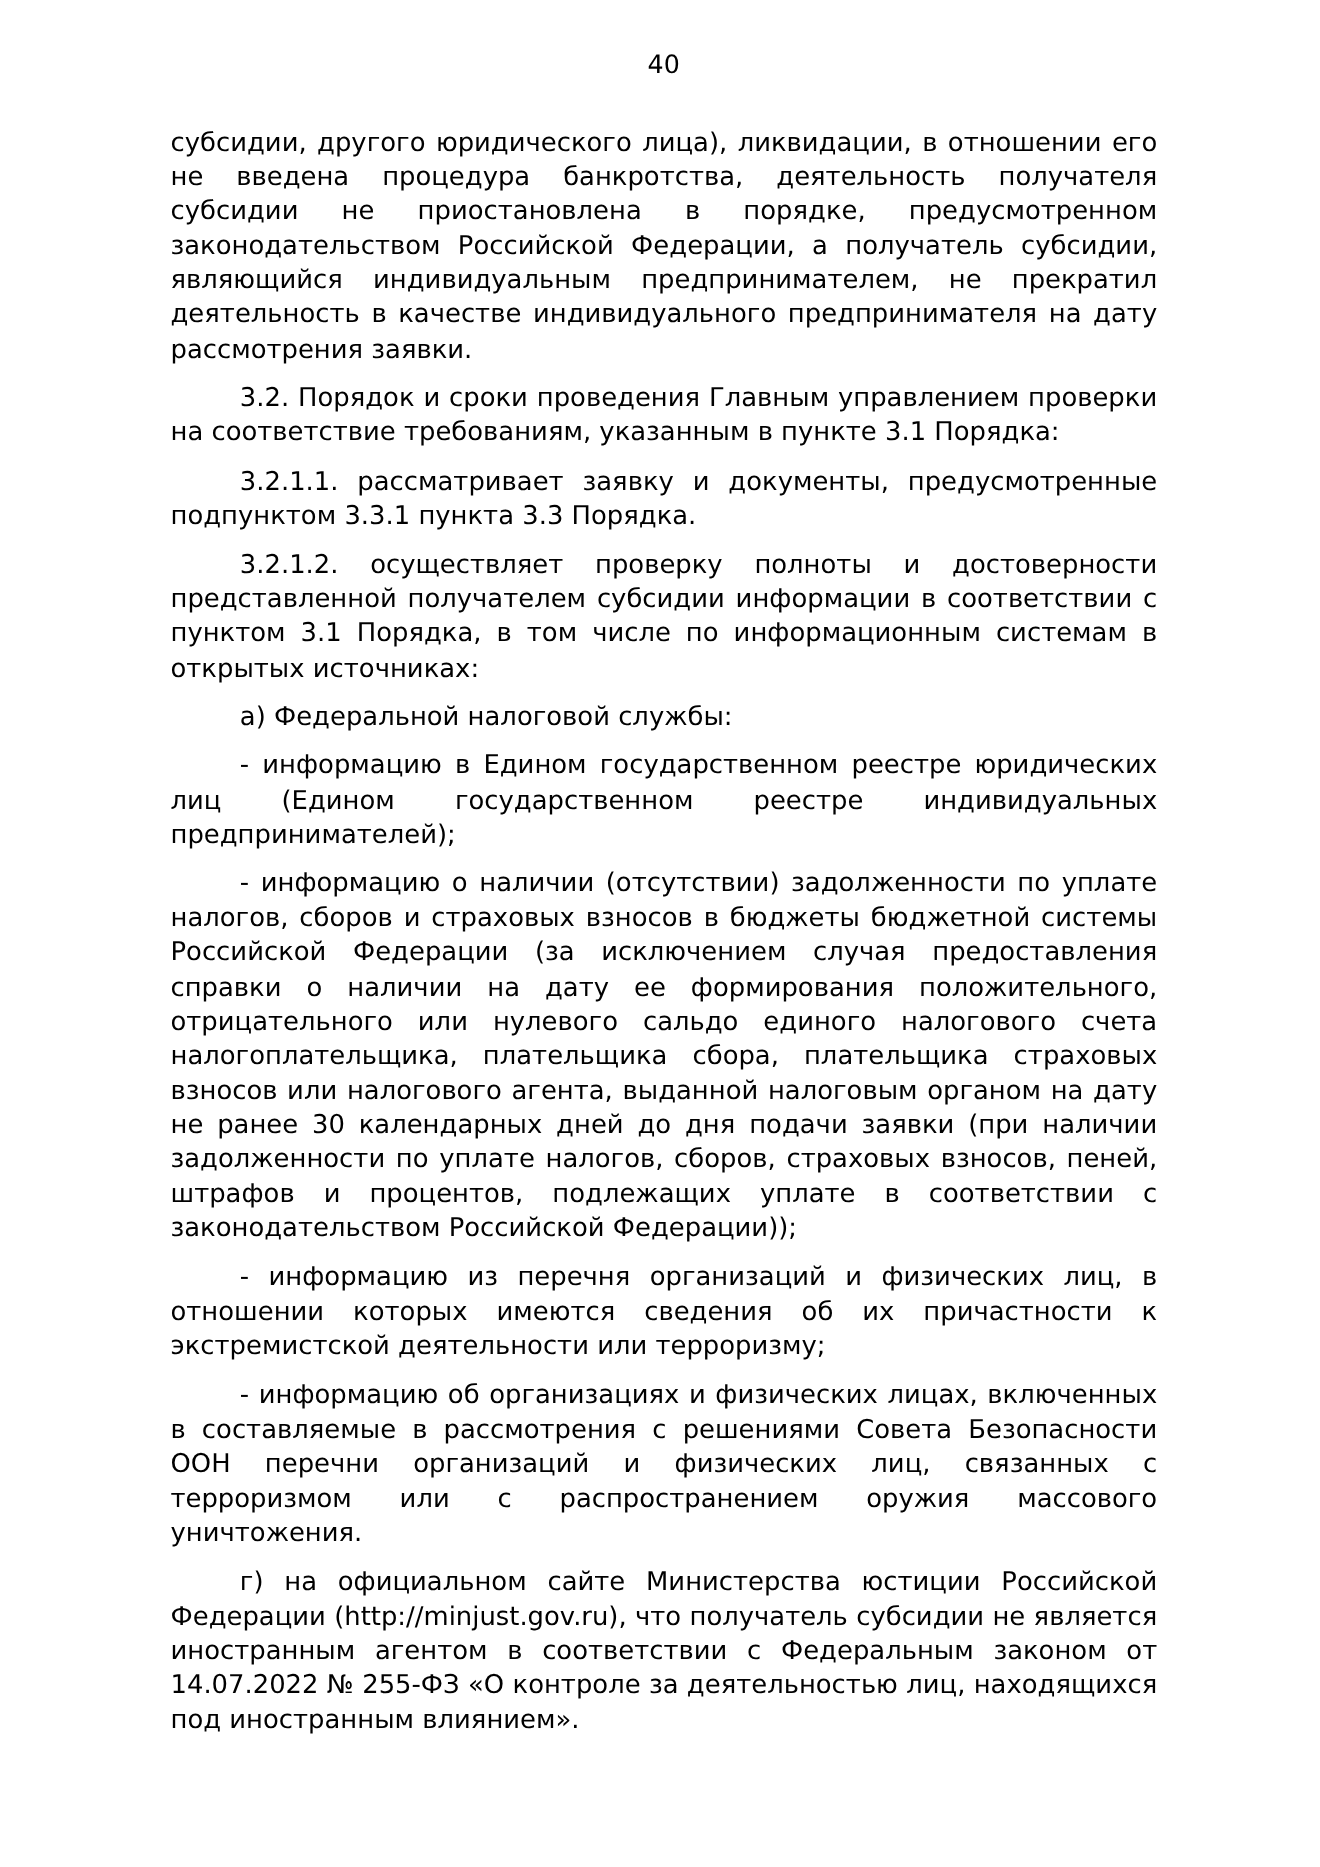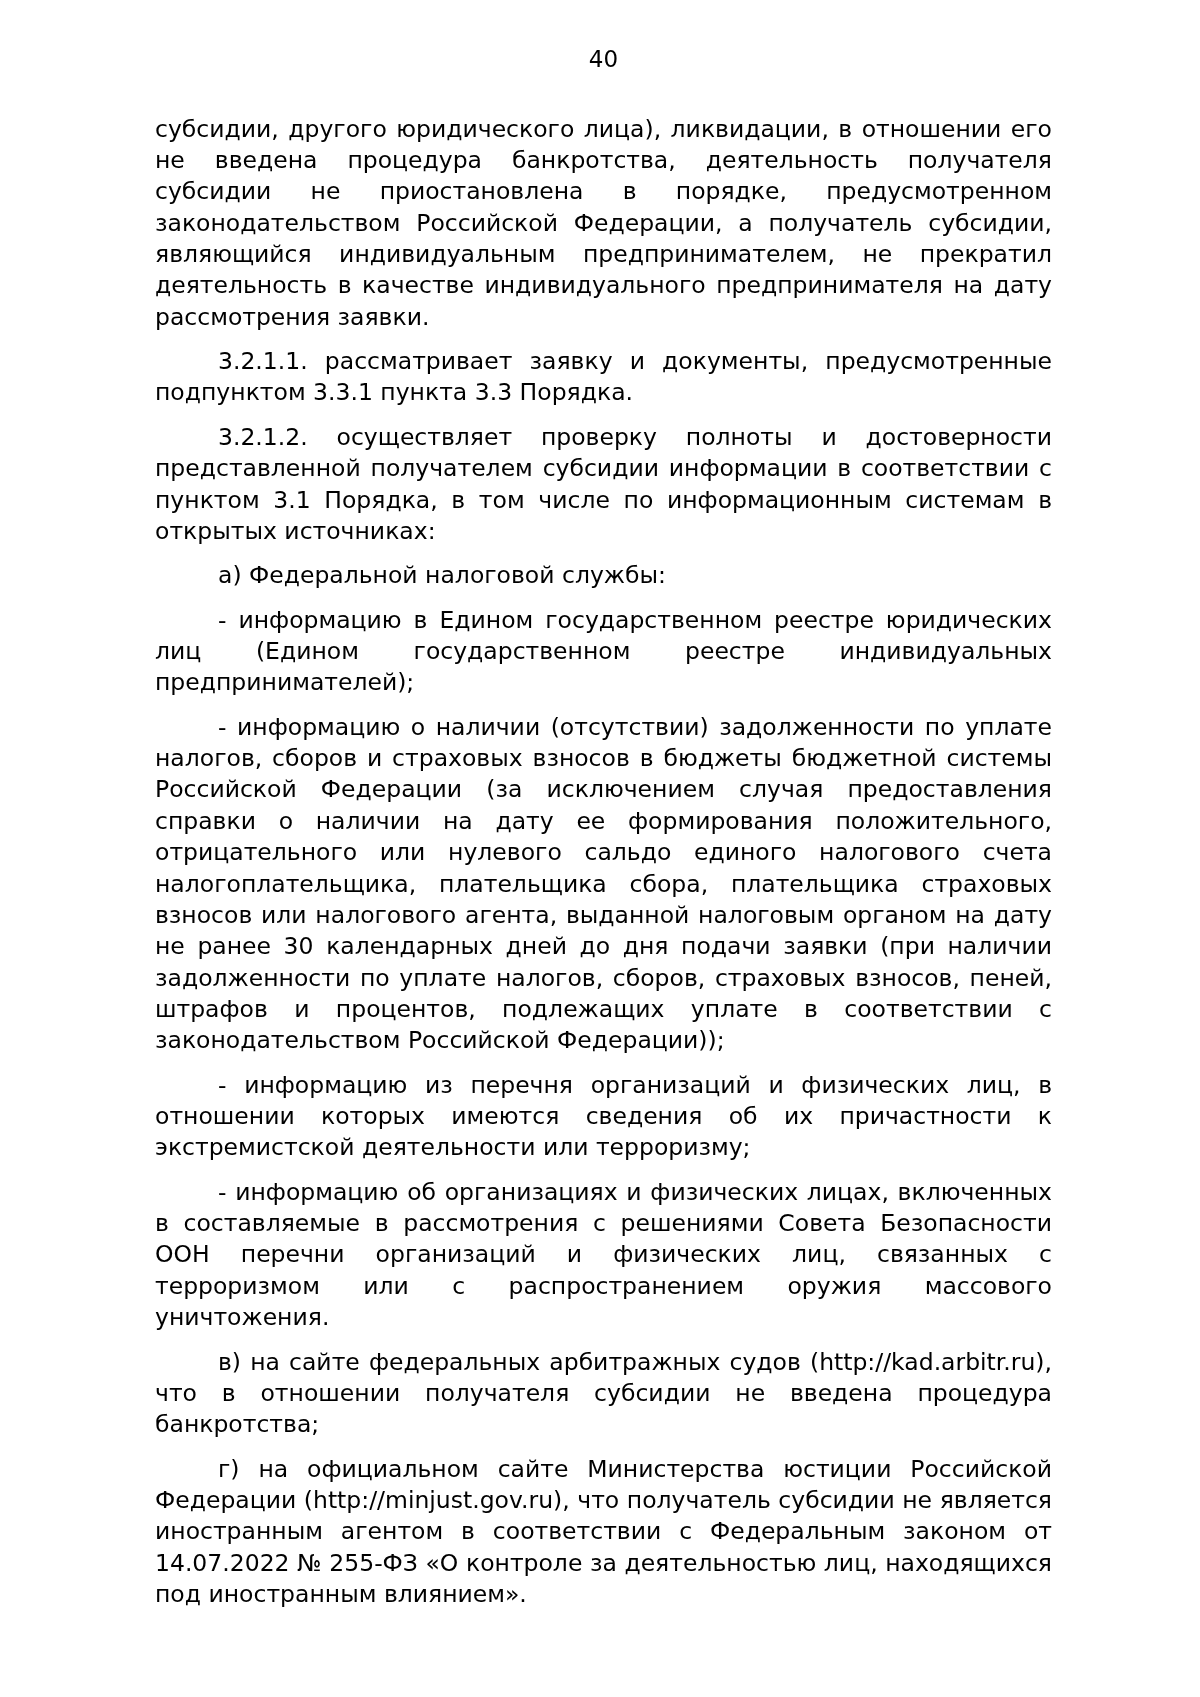--- a/index.html
+++ b/index.html
@@ -43,24 +43,24 @@
 </style>
 </head>
 <body>
 
 <div class="page">
 
   <div class="page-number">40</div>
 
   <div class="doc-body">
     <p class="p-flush">субсидии, другого юридического лица), ликвидации, в отношении его не введена процедура банкротства, деятельность получателя субсидии не приостановлена в порядке, предусмотренном законодательством Российской Федерации, а получатель субсидии, являющийся индивидуальным предпринимателем, не прекратил деятельность в качестве индивидуального предпринимателя на дату рассмотрения заявки.</p>
+    <p class="p-indent">3.2. Порядок и сроки проведения Главным управлением проверки на соответствие требованиям, указанным в пункте 3.1 Порядка:</p>
     <p class="p-indent">3.2.1.1. рассматривает заявку и документы, предусмотренные подпунктом 3.3.1 пункта 3.3 Порядка.</p>
     <p class="p-indent">3.2.1.2. осуществляет проверку полноты и достоверности представленной получателем субсидии информации в соответствии с пунктом 3.1 Порядка, в том числе по информационным системам в открытых источниках:</p>
     <p class="p-indent">а) Федеральной налоговой службы:</p>
     <p class="p-indent">- информацию в Едином государственном реестре юридических лиц (Едином государственном реестре индивидуальных предпринимателей);</p>
     <p class="p-indent">- информацию о наличии (отсутствии) задолженности по уплате налогов, сборов и страховых взносов в бюджеты бюджетной системы Российской Федерации (за исключением случая предоставления справки о наличии на дату ее формирования положительного, отрицательного или нулевого сальдо единого налогового счета налогоплательщика, плательщика сбора, плательщика страховых взносов или налогового агента, выданной налоговым органом на дату не ранее 30 календарных дней до дня подачи заявки (при наличии задолженности по уплате налогов, сборов, страховых взносов, пеней, штрафов и процентов, подлежащих уплате в соответствии с законодательством Российской Федерации));</p>
     <p class="p-indent">- информацию из перечня организаций и физических лиц, в отношении которых имеются сведения об их причастности к экстремистской деятельности или терроризму;</p>
     <p class="p-indent">- информацию об организациях и физических лицах, включенных в составляемые в рассмотрения с решениями Совета Безопасности ООН перечни организаций и физических лиц, связанных с терроризмом или с распространением оружия массового уничтожения.</p>
-    <p class="p-indent">в) на сайте федеральных арбитражных судов (http://kad.arbitr.ru), что в отношении получателя субсидии не введена процедура банкротства;</p>
     <p class="p-indent">г) на официальном сайте Министерства юстиции Российской Федерации (http://minjust.gov.ru), что получатель субсидии не является иностранным агентом в соответствии с Федеральным законом от 14.07.2022 № 255-ФЗ «О контроле за деятельностью лиц, находящихся под иностранным влиянием».</p>
   </div>
 
 </div>
 
 </body></html>

